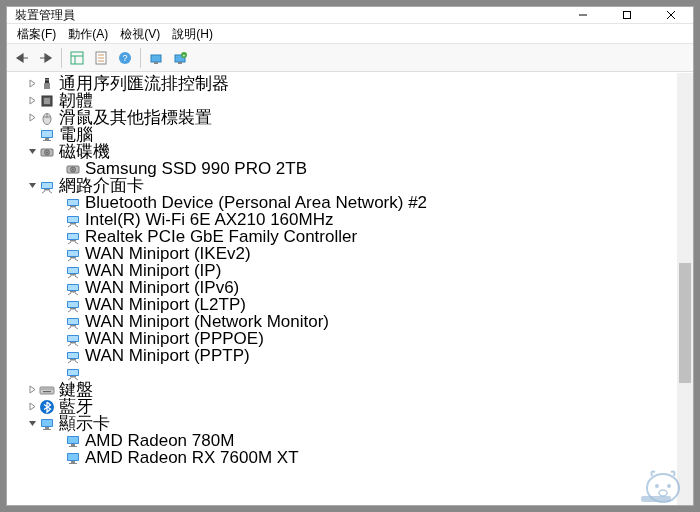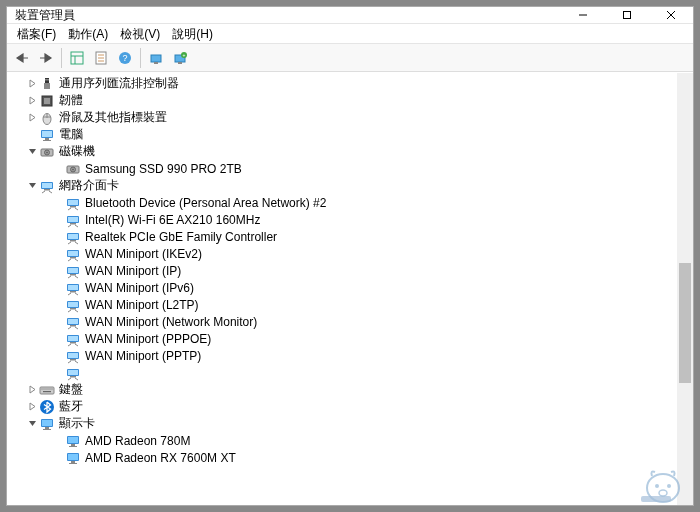--- a/index.html
+++ b/index.html
@@ -13,21 +13,21 @@
     .menubar { height: 20px; display: flex; align-items: flex-end; padding-left: 6px; gap: 4px; font-size: 12px; border-bottom: 1px solid #e5e5e5; }
     .menubar span { padding: 0 4px; }
     .toolbar { height: 28px; display: flex; align-items: center; padding: 0 4px; gap: 2px; border-bottom: 1px solid #ddd; background: #f8f8f8; }
     .tb-btn { width: 22px; height: 22px; display: flex; align-items: center; justify-content: center; border: 1px solid transparent; }
     .tb-sep { width: 1px; height: 20px; background: #ccc; margin: 0 2px; }
     .content { flex: 1; overflow: auto; position: relative; border-top: 1px solid #fff; }
     .tree { padding: 2px 0 2px 4px; font-size: 12px; }
     .row { display: flex; align-items: center; height: 17px; white-space: nowrap; }
     .chev { width: 14px; display: flex; align-items: center; justify-content: center; color: #666; font-size: 9px; }
     .icon { width: 16px; height: 16px; display: flex; align-items: center; justify-content: center; margin-right: 4px; flex-shrink: 0; }
-    .label { font-size: 12px; color: #000; }
+    .label { font-size: 17px; color: #000; }
     .ind-1 { padding-left: 14px; }
     .ind-2 { padding-left: 40px; }
     .scrollbar-track { position: absolute; right: 0; top: 0; width: 16px; height: 100%; background: #f0f0f0; }
     .scrollbar-thumb { position: absolute; right: 2px; width: 12px; background: #c0c0c0; border-radius: 0; }
     .watermark { position: absolute; right: 10px; bottom: 4px; opacity: 0.55; }
   </style>
 </head>
 <body>
 
 <div class="window">

